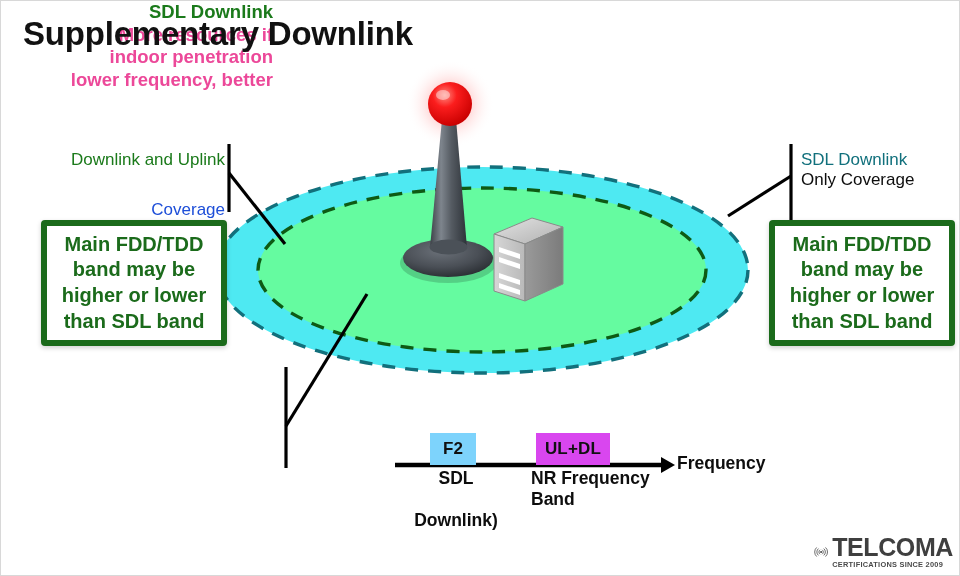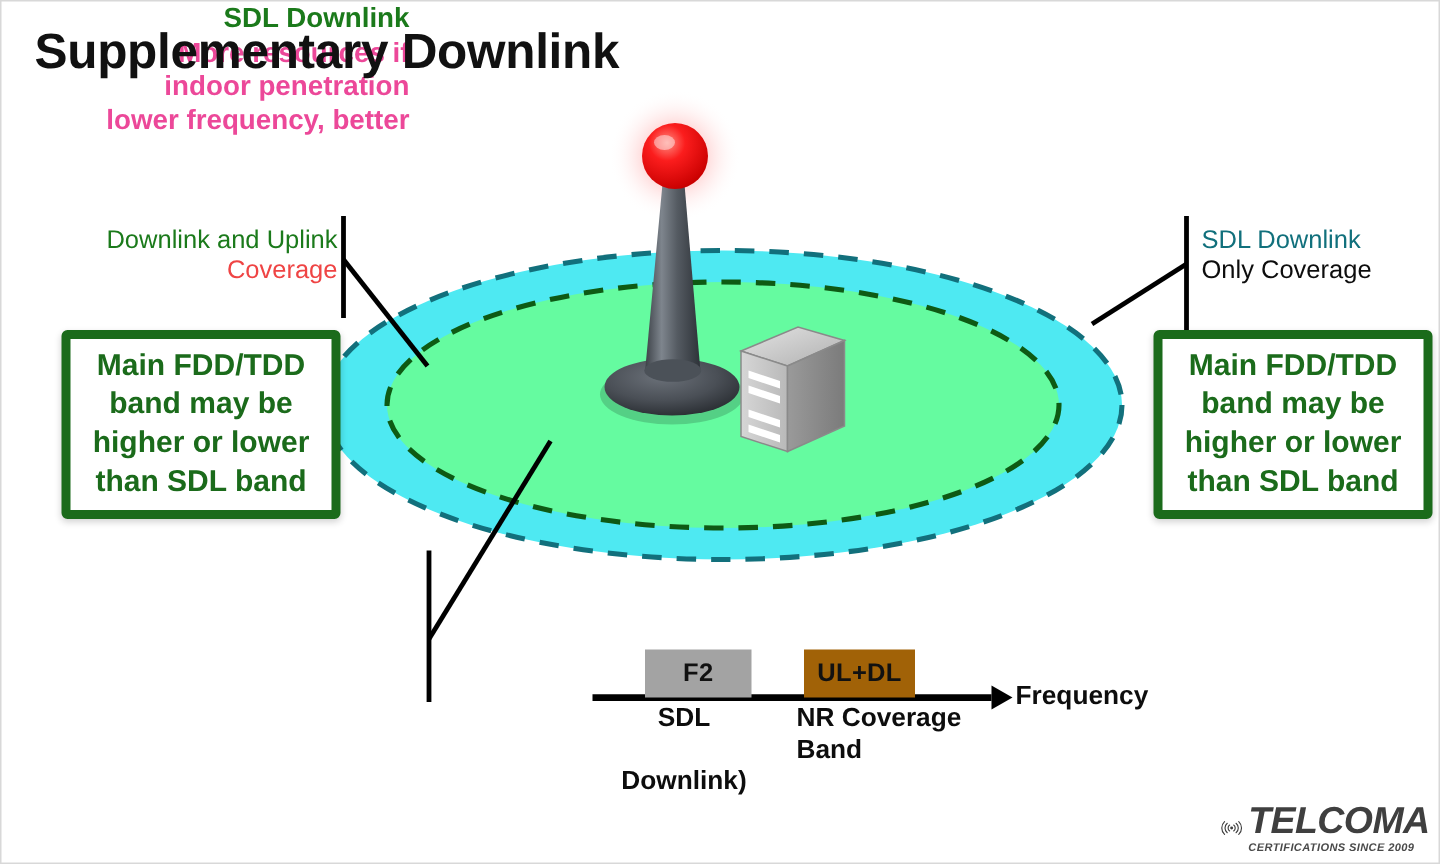--- a/index.html
+++ b/index.html
@@ -55,21 +55,21 @@
   .callout-label .l1 { display: block; }
   .callout-label .l2 { display: block; }
 
   #label-left-top {
     left: 14px;
     top: 149px;
     text-align: right;
     width: 210px;
   }
   #label-left-top .l1 { color: #1b7a1b; }
-  #label-left-top .l2 { color: #ef4444; }
+  #label-left-top .l2 { color: #1d4ed8; margin-top: 30px; }
 
   #label-right-top {
     left: 800px;
     top: 149px;
     text-align: left;
     width: 190px;
   }
   #label-right-top .l1 { color: #11707c; }
   #label-right-top .l2 { color: #0d0d0d; }
 
@@ -110,22 +110,22 @@
     position: absolute;
     height: 32px;
     display: flex;
     align-items: center;
     justify-content: center;
     font-size: 17px;
     font-weight: 700;
     color: #111111;
     letter-spacing: 0.2px;
   }
-  #block-f2   { left: 429px; top: 432px; width: 71px;  background: #a3a3a3; }
-  #block-uldl { left: 535px; top: 432px; width: 74px;  background: #a16207; }
+  #block-f2   { left: 429px; top: 432px; width: 46px;  background: #7dd3fc; }
+  #block-uldl { left: 535px; top: 432px; width: 74px;  background: #d946ef; }
 
   .freq-caption {
     position: absolute;
     font-size: 17.5px;
     font-weight: 700;
     color: #0d0d0d;
     line-height: 1.2;
   }
   #caption-sdl {
     left: 355px;
@@ -148,21 +148,20 @@
   
   #logo {
     position: absolute;
     left: 812px;
     top: 532px;
     width: 140px;
     height: 38px;
     display: flex;
     align-items: center;
     gap: 3px;
-    font-style: italic;
   }
   #logo .logo-text-wrap {
     display: flex;
     flex-direction: column;
     line-height: 1;
   }
   #logo .logo-name {
     font-size: 25px;
     font-weight: 700;
     color: #3f3f3f;
@@ -288,21 +287,21 @@
 
   <div class="freq-block" id="block-uldl">UL+DL</div>
 
   <div class="freq-caption" id="caption-sdl">
     <span>SDL</span><br>
     <br>
     <span>Downlink)</span>
   </div>
 
   <div class="freq-caption" id="caption-nr">
-    <span>NR Coverage</span><br>
+    <span>NR Frequency</span><br>
     <span>Band</span>
   </div>
 
   <div class="freq-caption" id="caption-frequency">Frequency</div>
 
   <div id="logo">
     <svg width="36" height="26" viewBox="0 0 36 26" xmlns="http://www.w3.org/2000/svg">
       <g fill="none" stroke="#3f3f3f" stroke-width="1.7" stroke-linecap="round">
         <path d="M7.5 3.5 A 13 13 0 0 0 7.5 22.5"></path>
         <path d="M11.5 6 A 9 9 0 0 0 11.5 20"></path>

